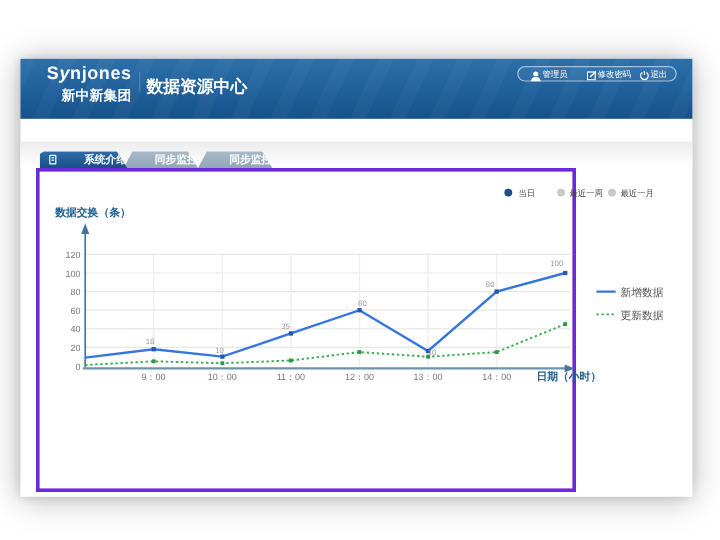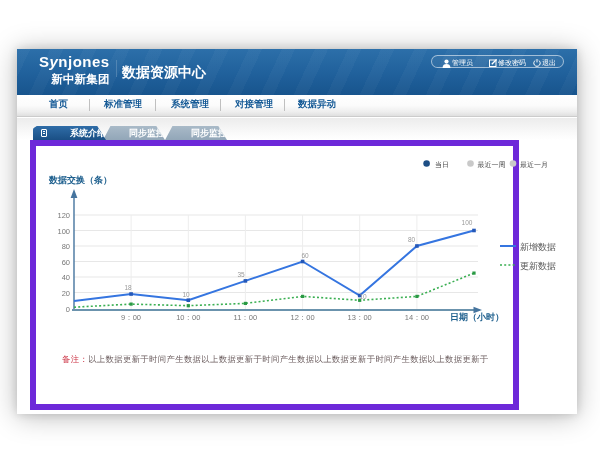--- a/index.html
+++ b/index.html
@@ -22,21 +22,21 @@
 .nav i{position:absolute;top:4px;width:1px;height:12px;background:#c0c0c0;}
 
 .tabstrip{position:absolute;left:0;top:69px;width:560px;height:22px;background:linear-gradient(180deg,#ececec 0%,#fafafa 70%,#ffffff 100%);}
 .tab{position:absolute;bottom:0;height:14px;color:#fff;font-size:9px;font-weight:bold;text-align:right;}
 .tab1{left:16px;width:73px;background:linear-gradient(180deg,#2f6da8,#1a4f85);clip-path:polygon(0 100%,0 18%,5% 0,88% 0,100% 100%);border-top-left-radius:4px;z-index:3;line-height:15px;padding-left:10px;}
 .tab2{left:86px;width:62px;background:linear-gradient(180deg,#a9bac8,#92a6b8);clip-path:polygon(0 100%,12% 0,86% 0,100% 100%);z-index:2;line-height:15px;}
 .tab3{left:148px;width:62px;background:linear-gradient(180deg,#a9bac8,#92a6b8);clip-path:polygon(0 100%,12% 0,86% 0,100% 100%);z-index:1;line-height:15px;}
 .tabicon{position:absolute;left:8px;top:3px;width:6px;height:8px;border:1px solid #fff;border-radius:1px;}
 .tabicon:after{content:"";position:absolute;left:1px;top:1px;width:2px;height:1px;background:#fff;box-shadow:0 2px 0 #fff;}
 
-.panel{position:absolute;left:13px;top:91px;width:489px;height:270px;border:6px solid #6d28d9;background:#fff;}
+.panel{position:absolute;left:13px;top:91px;width:450px;height:270px;border:3px solid #6d28d9;background:#fff;}
 .note{position:absolute;left:26px;top:208px;font-size:8.4px;letter-spacing:0.33px;color:#6d5f60;white-space:nowrap;}
 .note b{color:#cc3344;font-weight:normal;}
 </style>
 </head>
 <body>
 <div class="card">
   <div class="hdr">
     <div class="logo">
       <div class="en">S<span style="font-style:italic;">y</span>njones</div>
       <div class="cn">新中新集团</div>
@@ -53,31 +53,20 @@
           <rect x="0.5" y="1" width="6.5" height="6.5" fill="none" stroke="#fff" stroke-width="1"></rect>
           <path d="M2.8 5.2 L7.6 0.4" stroke="#fff" stroke-width="1.3"></path>
         </svg>
       <span style="left:66px;">修改密码</span>
       <svg style="position:absolute;left:101px;top:3px;" width="8" height="8" viewBox="0 0 8 8">
           <path d="M2.3 1.4 A3.2 3.2 0 1 0 5.7 1.4" fill="none" stroke="#fff" stroke-width="1"></path>
           <line x1="4" y1="0" x2="4" y2="3.4" stroke="#fff" stroke-width="1"></line>
         </svg>
       <span style="left:110px;">退出</span>
     </div>
-  </div>
-  <div class="nav">
-    <a style="left:32px;">首页</a>
-    <i style="left:72px;"></i>
-    <a style="left:87px;">标准管理</a>
-    <i style="left:138px;"></i>
-    <a style="left:154px;">系统管理</a>
-    <i style="left:203px;"></i>
-    <a style="left:218px;">对接管理</a>
-    <i style="left:267px;"></i>
-    <a style="left:281px;">数据异动</a>
   </div>
   <div class="tabstrip">
     <div class="tab tab1"><span class="tabicon"></span>系统介绍</div>
     <div class="tab tab2">同步监控</div>
     <div class="tab tab3">同步监控</div>
   </div>
   <div class="panel">
     <svg width="535" height="268" viewBox="0 0 535 268" style="position:absolute;left:0;top:0;">
 
       <circle cx="390.6" cy="17.5" r="3.3" fill="#1d4e85"></circle>
@@ -163,15 +152,14 @@
         <text x="327" y="153">10</text>
         <text x="375.5" y="96">80</text>
         <text x="431" y="79">100</text>
       </g>
 
       <line x1="464" y1="100" x2="480" y2="100" stroke="#3575e0" stroke-width="2"></line>
       <text x="484" y="103.5" font-size="9" fill="#555">新增数据</text>
       <line x1="464" y1="119" x2="480" y2="119" stroke="#3aaf52" stroke-width="1.6" stroke-dasharray="2 2.2"></line>
       <text x="484" y="122.5" font-size="9" fill="#555">更新数据</text>
     </svg>
-    <div class="note"><b>备注：</b>以上数据更新于时间产生数据以上数据更新于时间产生数据以上数据更新于时间产生数据以上数据更新于</div>
   </div>
 </div>
 
 </body></html>

